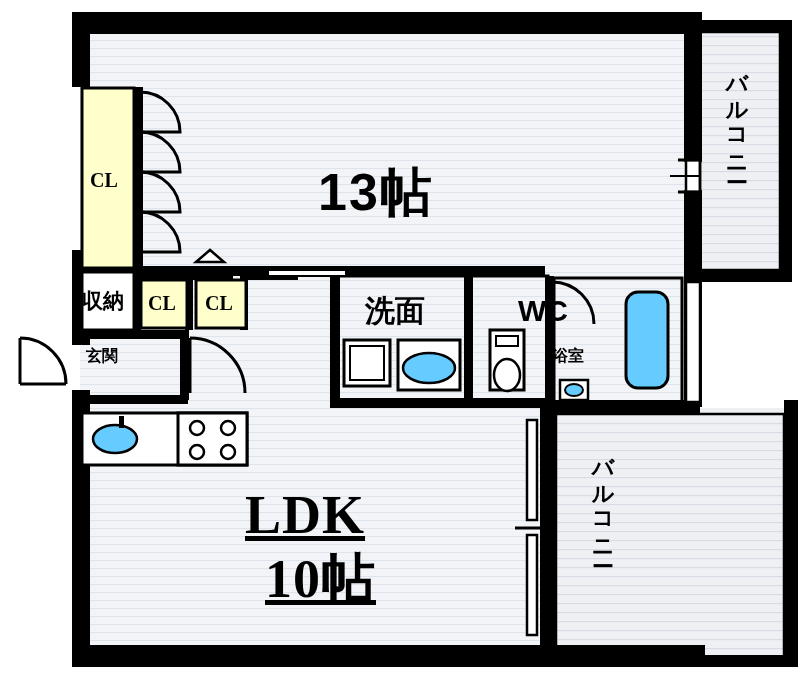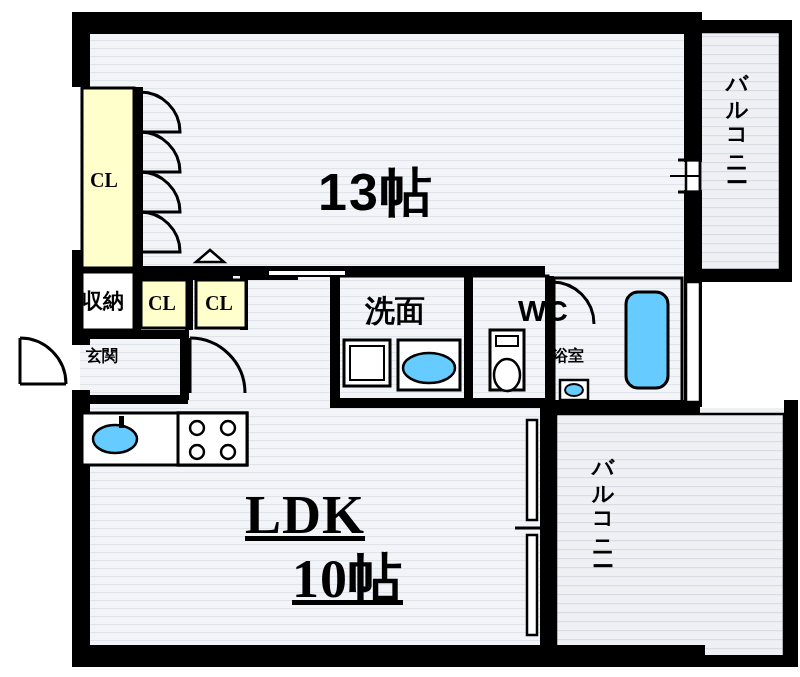--- a/index.html
+++ b/index.html
@@ -234,21 +234,21 @@
     <g stroke="#000000" stroke-width="2.5" fill="none">
       <rect x="700" y="32" width="80" height="238"></rect>
       <rect x="556" y="414" width="228" height="243"></rect>
     </g>
 
   </svg>
 
   <div class="label label-room-big" style="left:318px; top:166px;">13帖</div>
 
   <div class="label label-ldk" style="left:245px; top:488px;">LDK</div>
-  <div class="label label-ldk" style="left:265px; top:552px;margin-left:27px;">10帖</div>
+  <div class="label label-ldk" style="left:265px; top:552px;">10帖</div>
 
   <div class="label label-room-med" style="left:365px; top:296px;text-align:center;">洗面</div>
 
   <div class="label label-room-med" style="left:480px; top:296px;margin-left:38px;">WC</div>
 
   <div class="label label-small" style="left:552px; top:348px;">浴室</div>
 
   <div class="label label-small" style="left:86px; top:348px;">玄関</div>
 
   <div class="label label-tiny" style="left:82px; top:290px;">収納</div>

